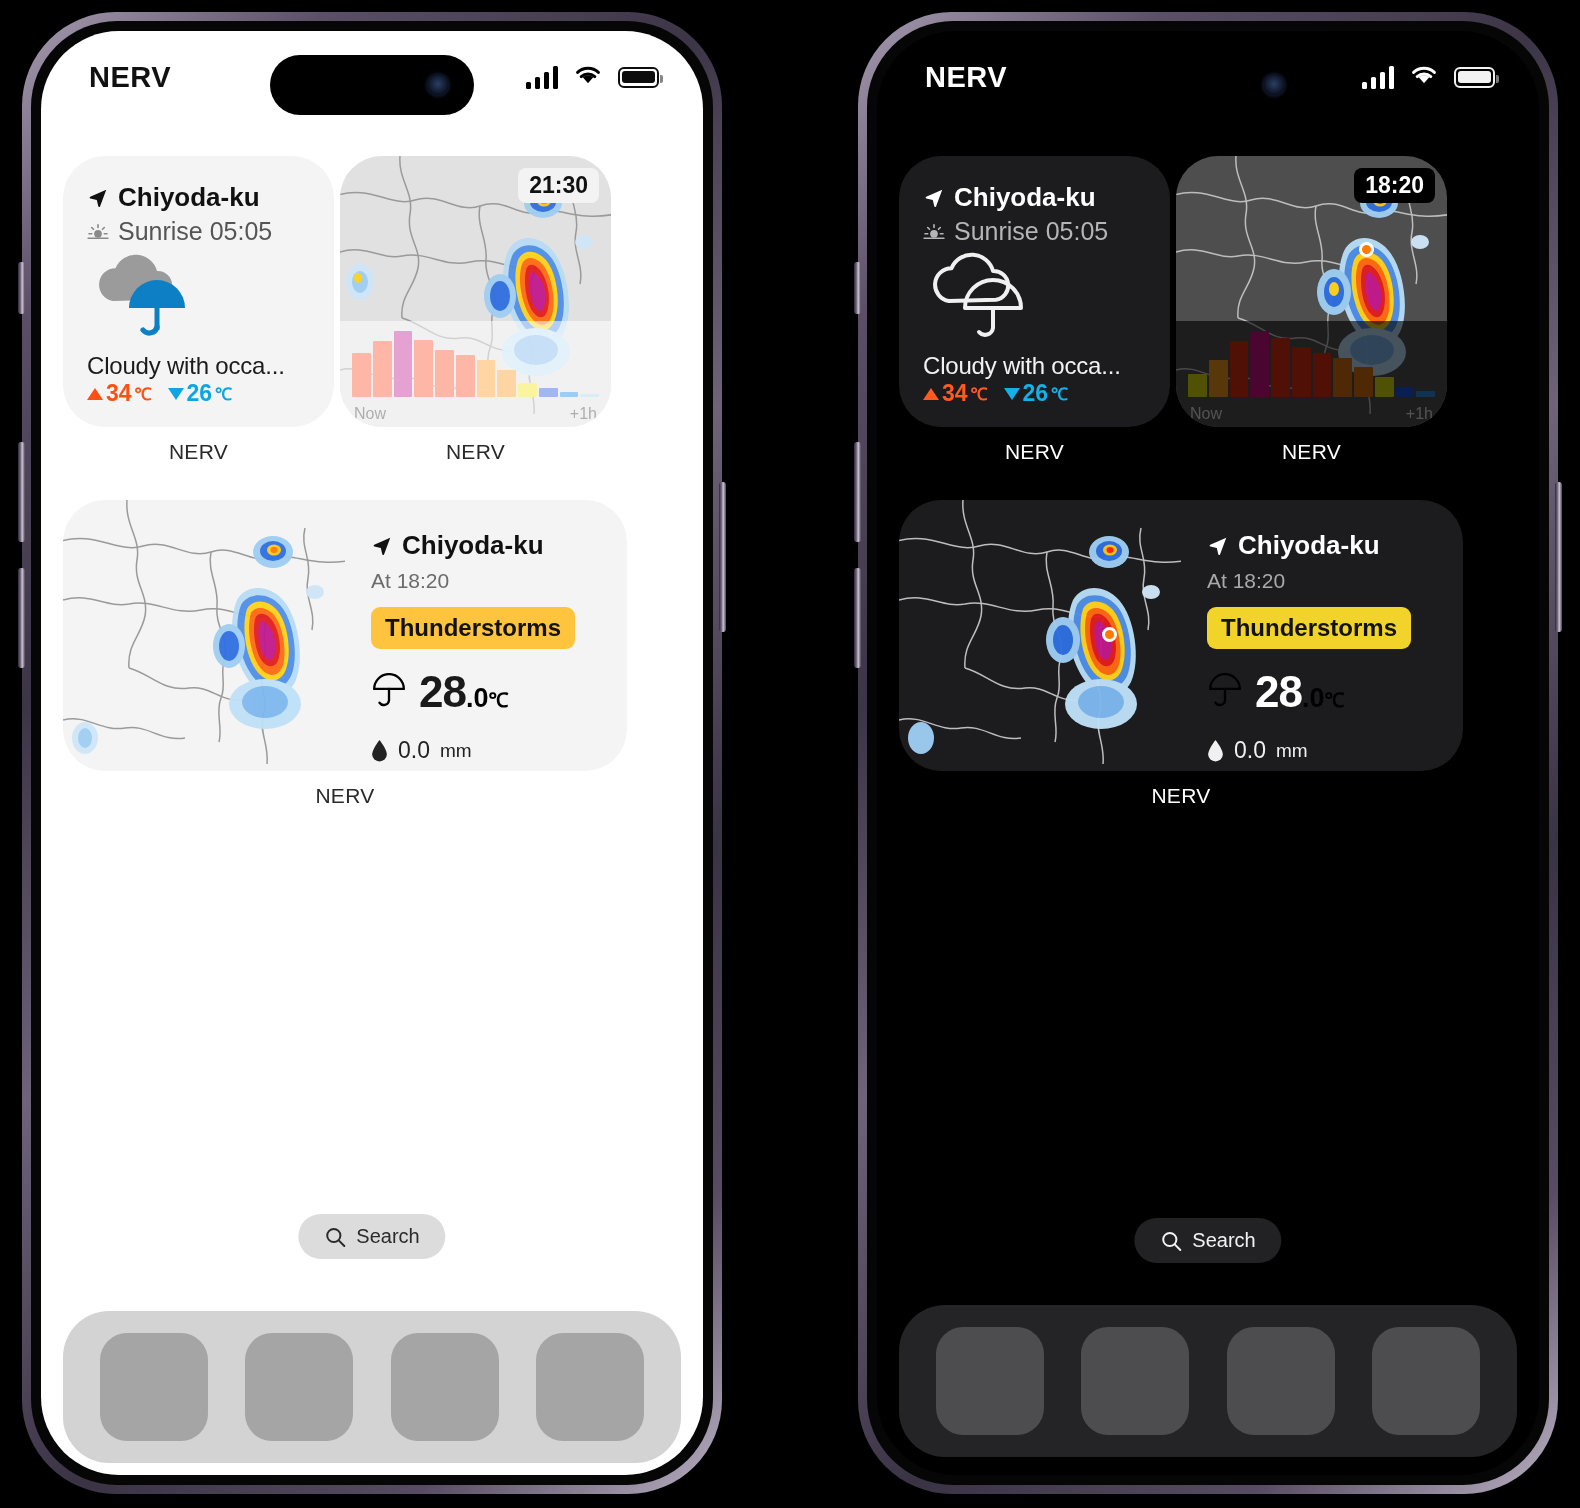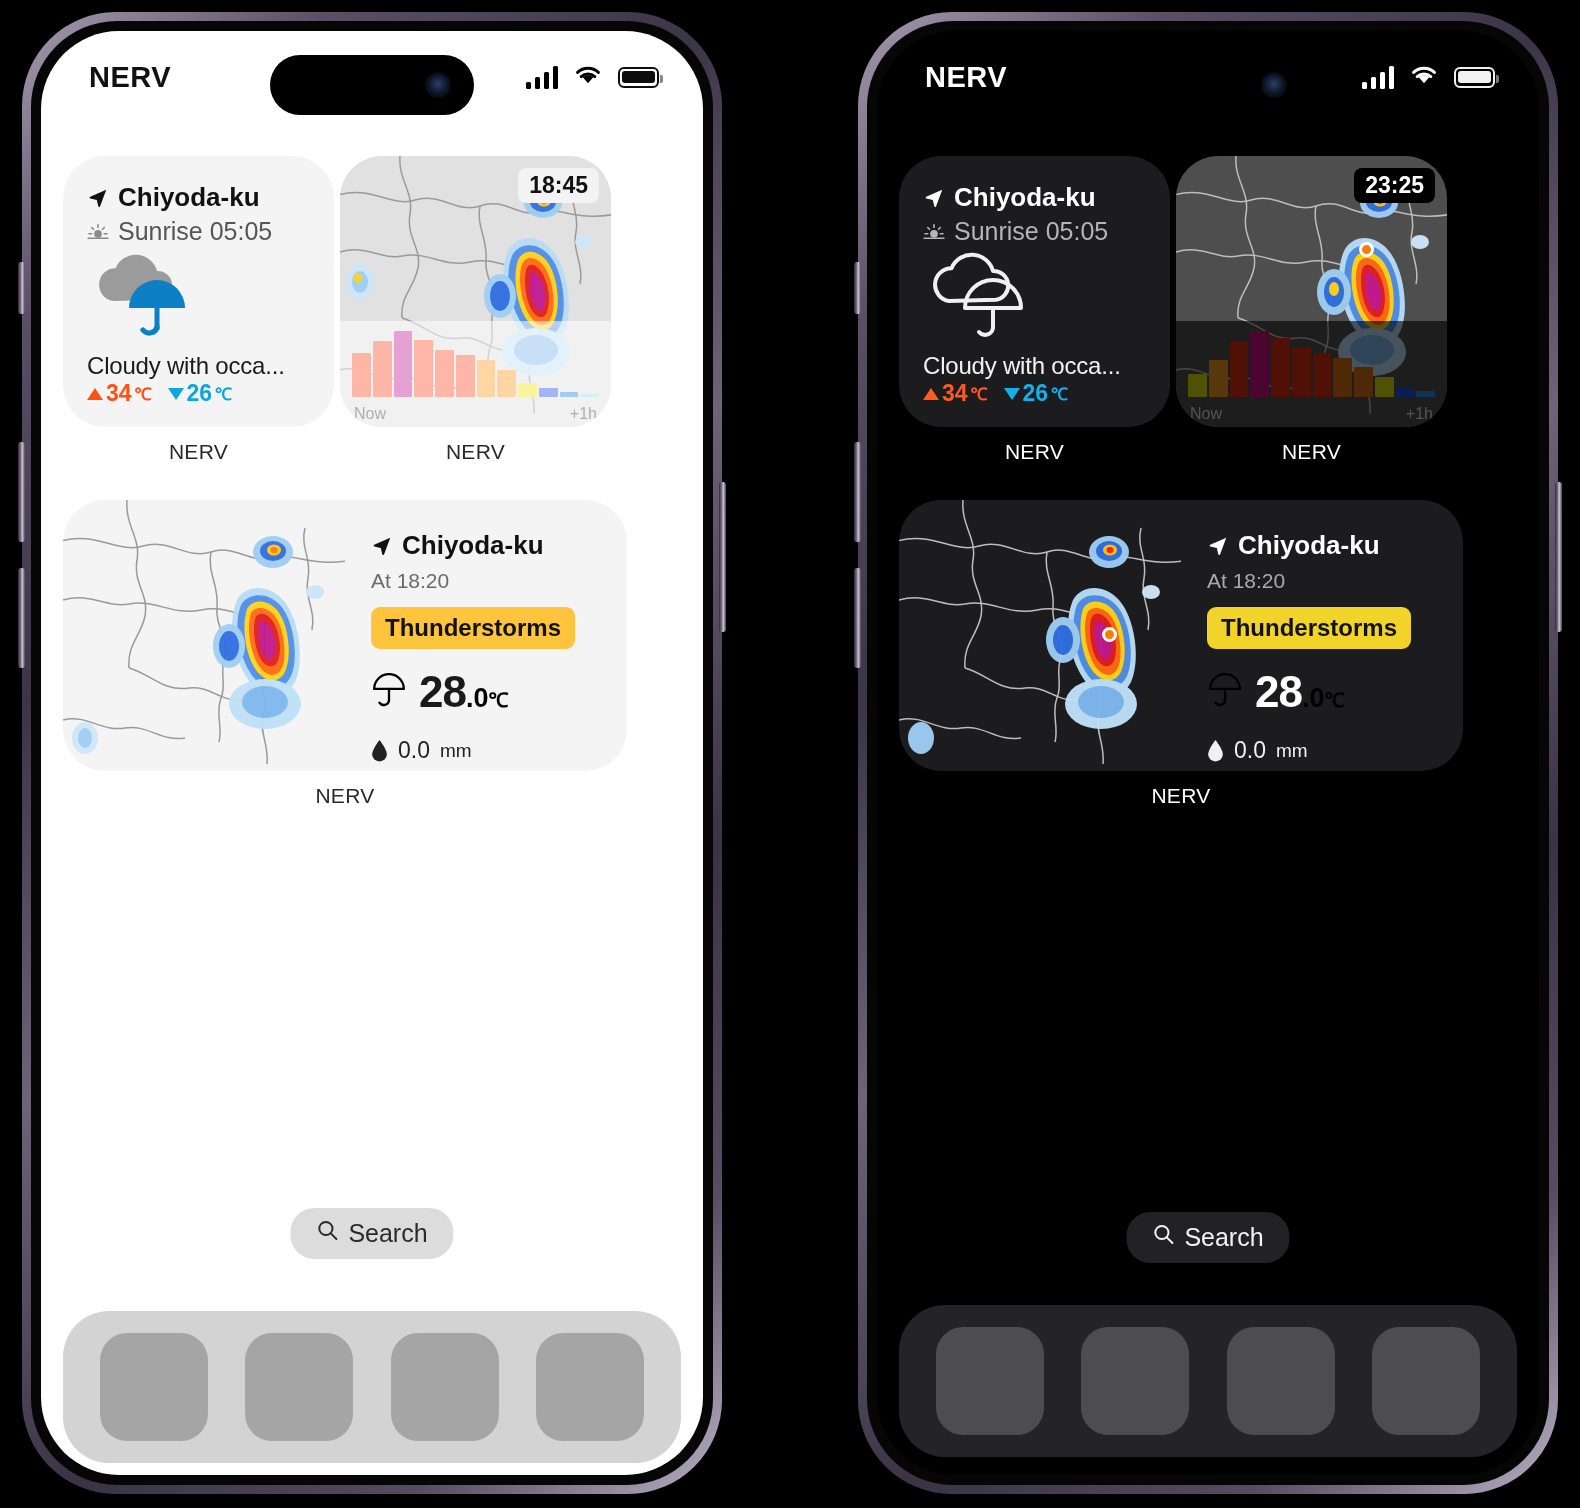--- a/index.html
+++ b/index.html
@@ -176,22 +176,22 @@
   .bigtemp .dec{font-size:27px;font-weight:600;}
   .bigtemp .cc{font-size:20px;font-weight:600;}
   .precip{display:flex;align-items:center;gap:10px;margin-top:20px;font-size:23px;}
   .screen.light .precip{color:#222;}
   .screen.dark  .precip{color:#f0f0f0;}
   .precip .mm{font-size:19px;}
 
   
   .search{
     position:absolute;left:50%;transform:translateX(-50%);
-    display:flex;align-items:flex-start;gap:10px;
-    padding:11px 26px;border-radius:24px;font-size:25px;
+    display:flex;align-items:center;gap:10px;
+    padding:11px 26px;border-radius:24px;font-size:20px;
   }
   .screen.light .search{background:#dcdcdc;color:#2b2b2b;}
   .screen.dark  .search{background:#222224;color:#f2f2f2;}
 
   
   .dock{
     position:absolute;left:22px;right:22px;
     height:152px;border-radius:46px;box-sizing:border-box;
     display:flex;align-items:center;justify-content:space-around;
     padding:0 18px;
@@ -326,21 +326,21 @@
                     <ellipse cx="160" cy="140" rx="10" ry="15" fill="#2f6fe0"></ellipse>
                     <ellipse cx="196" cy="196" rx="34" ry="24" fill="#bfe0f7"></ellipse>
                     <ellipse cx="196" cy="194" rx="22" ry="15" fill="#7fb8ef"></ellipse>
                     <ellipse cx="244" cy="86" rx="9" ry="7" fill="#cfe6f8"></ellipse>
                     <ellipse cx="20" cy="126" rx="14" ry="18" fill="#cfe6f8"></ellipse>
                     <ellipse cx="20" cy="126" rx="8" ry="11" fill="#9ecdf2"></ellipse>
                     <ellipse cx="18" cy="122" rx="4" ry="5" fill="#ffd21a"></ellipse>
                   </g>
                 </svg>
 
-                <div class="time-chip">18:45</div>
+                <div class="time-chip">21:30</div>
                 <div class="chart-band"></div>
                 <div class="bars">
                     <div class="b" style="height: 67.3913%; background: rgb(252, 95, 58);"></div>
                     <div class="b" style="height: 84.7826%; background: rgb(252, 95, 58);"></div>
                     <div class="b" style="height: 100%; background: rgb(196, 48, 156);"></div>
                     <div class="b" style="height: 86.9565%; background: rgb(252, 95, 58);"></div>
                     <div class="b" style="height: 71.7391%; background: rgb(252, 95, 58);"></div>
                     <div class="b" style="height: 63.0435%; background: rgb(252, 95, 58);"></div>
                     <div class="b" style="height: 56.5217%; background: rgb(255, 165, 52);"></div>
                     <div class="b" style="height: 41.3043%; background: rgb(255, 165, 52);"></div>
@@ -566,21 +566,21 @@
                     <path d="M190 120 C 188 132, 191 146, 196 152 C 200 157, 204 155, 205 146 C 207 136, 203 124, 197 119 C 193 115, 191 115, 190 120 Z" fill="#c2198c"></path>
                     <ellipse cx="158" cy="136" rx="17" ry="23" fill="#9ecdf2"></ellipse>
                     <ellipse cx="158" cy="136" rx="10" ry="15" fill="#2f6fe0"></ellipse>
                     <ellipse cx="158" cy="133" rx="5" ry="7" fill="#ffd21a"></ellipse>
                     <ellipse cx="196" cy="196" rx="34" ry="24" fill="#bfe0f7"></ellipse>
                     <ellipse cx="196" cy="194" rx="22" ry="15" fill="#7fb8ef"></ellipse>
                     <ellipse cx="244" cy="86" rx="9" ry="7" fill="#cfe6f8"></ellipse>
                   </g>
                 </svg>
                 <div class="dot" style="left:183px;top:86px;"></div>
-                <div class="time-chip">23:25</div>
+                <div class="time-chip">18:20</div>
                 <div class="chart-band"></div>
                 <div class="bars">
                     <div class="b" style="height: 34.7826%; background: rgb(212, 212, 16);"></div>
                     <div class="b" style="height: 56.5217%; background: rgb(232, 148, 28);"></div>
                     <div class="b" style="height: 84.7826%; background: rgb(212, 42, 16);"></div>
                     <div class="b" style="height: 100%; background: rgb(196, 17, 124);"></div>
                     <div class="b" style="height: 89.1304%; background: rgb(212, 42, 16);"></div>
                     <div class="b" style="height: 76.087%; background: rgb(212, 42, 16);"></div>
                     <div class="b" style="height: 67.3913%; background: rgb(212, 42, 16);"></div>
                     <div class="b" style="height: 59.7826%; background: rgb(207, 106, 18);"></div>

